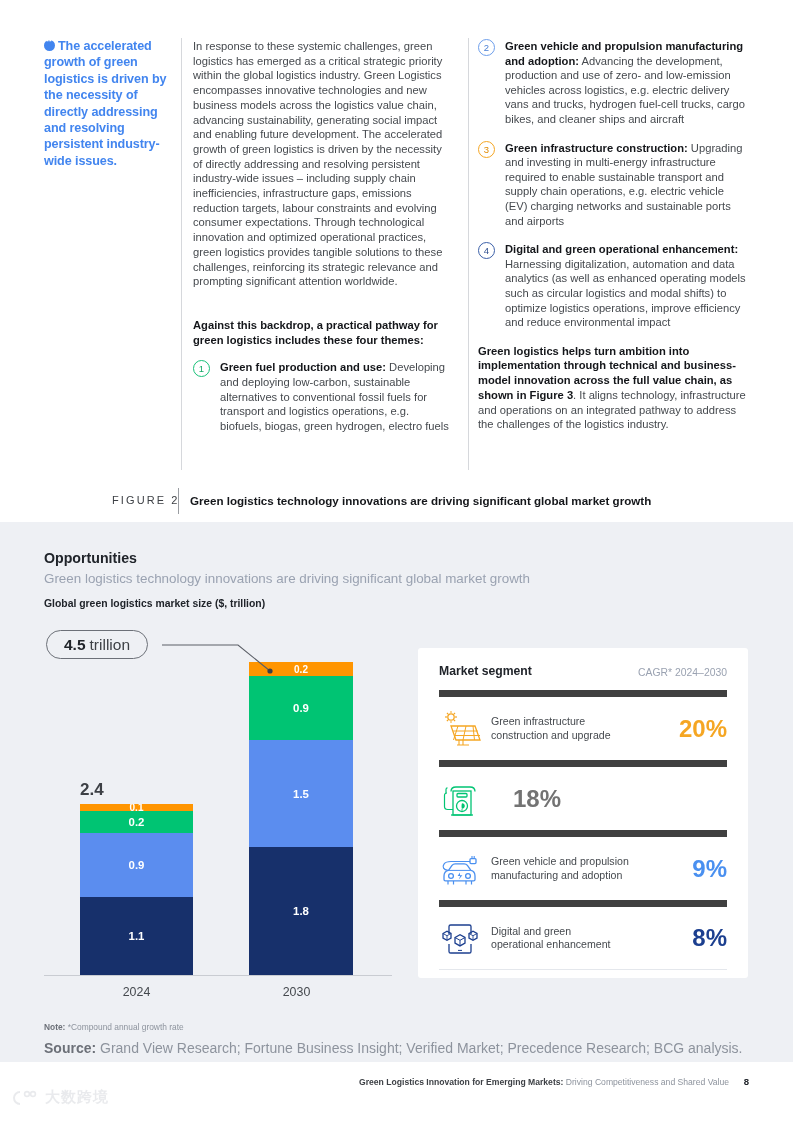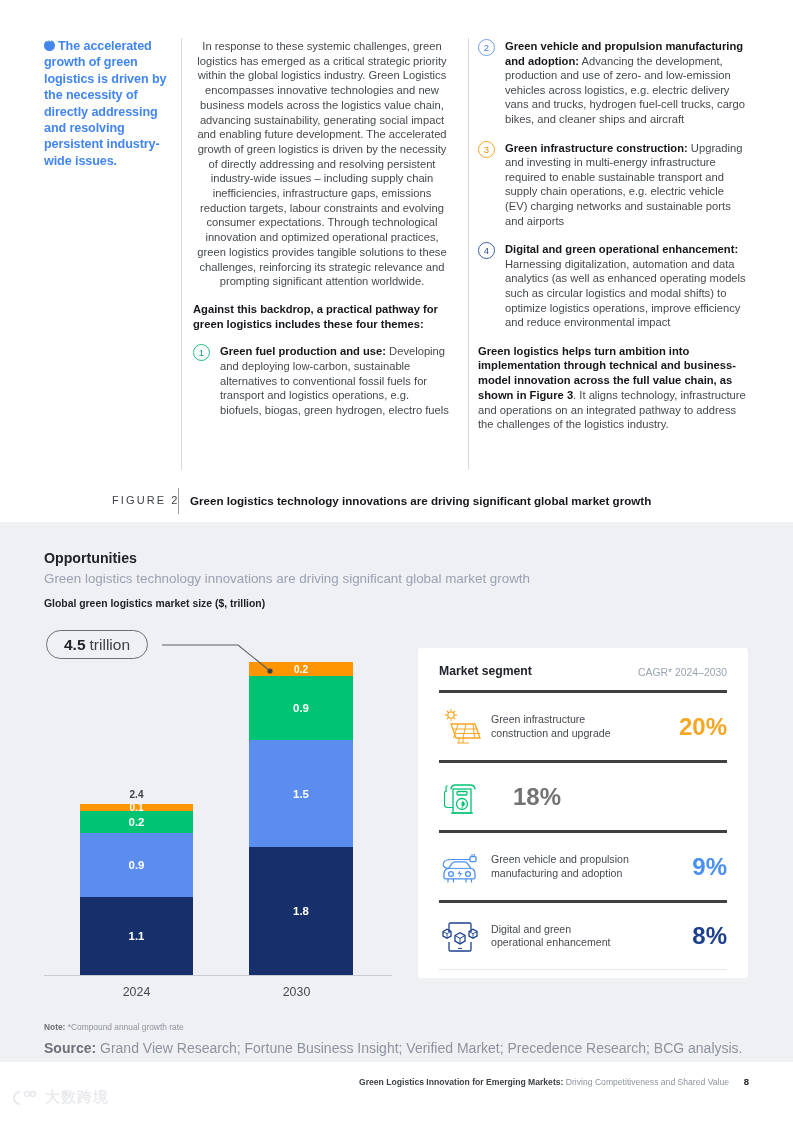--- a/index.html
+++ b/index.html
@@ -39,21 +39,21 @@
   .div-1 { left: 181px; }
   .div-2 { left: 468px; }
 
   .col-body {
     position: absolute; left: 193px; top: 39px; width: 258px;
   }
   .col-right {
     position: absolute; left: 478px; top: 39px; width: 270px;
   }
   .para {
-    font-size: 11.2px; line-height: 14.7px; color: #45494e; margin-bottom: 13px; text-align: center;
+    font-size: 11.2px; line-height: 14.7px; color: #45494e; margin-bottom: 29px;
   }
   .para-bold {
     font-size: 11.2px; line-height: 14.7px; color: #14161a; font-weight: bold; margin-bottom: 13px;
   }
   .para-mixed { font-size: 11.2px; line-height: 14.7px; color: #45494e; }
   .para-mixed b { color: #14161a; }
 
   .numbered {
     position: relative; padding-left: 27px; margin-bottom: 14px;
     font-size: 11.2px; line-height: 14.6px; color: #45494e;
@@ -123,22 +123,22 @@
     position: absolute; bottom: 0; width: 113px;
     display: flex; flex-direction: column; justify-content: flex-end;
   }
   .bar-2024 { left: 36px; }
   .bar-2030 { left: 196px; padding-left: 9px; }
   .seg {
     display: flex; align-items: center; justify-content: center;
     font-size: 11.4px; font-weight: bold; color: #ffffff; overflow: hidden;
   }
   .seg-total {
-    position: absolute; width: 113px; text-align: center;
-    font-size: 10px; font-weight: bold; color: #3d4045;
+    position: absolute; width: 113px; text-align: left;
+    font-size: 17px; font-weight: bold; color: #3d4045;
   }
   .xtick {
     position: absolute; top: 985px; width: 113px; text-align: center;
     font-size: 12.4px; color: #45494e;
   }
   .xtick-2024 { left: 80px; }
   .xtick-2030 { left: 240px; }
 
   
   .seg-card {
@@ -146,21 +146,21 @@
     background: #ffffff; border-radius: 3px;
   }
   .seg-card-head {
     position: absolute; left: 21px; top: 16px; right: 21px; height: 22px;
   }
   .seg-head-l { font-size: 12.2px; font-weight: bold; color: #20242a; float: left; }
   .seg-head-r { font-size: 10.4px; color: #9aa2b1; float: right; margin-top: 3px; }
   .seg-rows { position: absolute; left: 21px; top: 42px; right: 21px; }
   .seg-row {
     display: flex; align-items: center; height: 70px;
-    border-top: 3px solid #404040;
+    border-top: 7px solid #404040;
   }
   .seg-row:last-child { border-bottom: 1px solid #e4e7ec; }
   .seg-icon { width: 52px; flex: 0 0 52px; display:flex; align-items:center; justify-content:flex-start; }
   .seg-label { flex: 1; font-size: 10.6px; line-height: 13.4px; color: #45494e; }
   .seg-pct { font-size: 24px; font-weight: bold; text-align: right; min-width: 70px; }
 
   
   .note-line {
     position: absolute; left: 44px; top: 1022px; font-size: 8.4px; color: #8d939d;
   }

